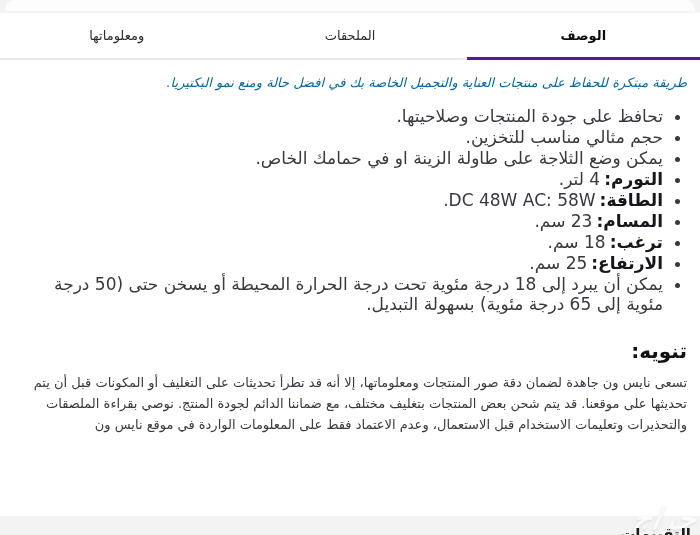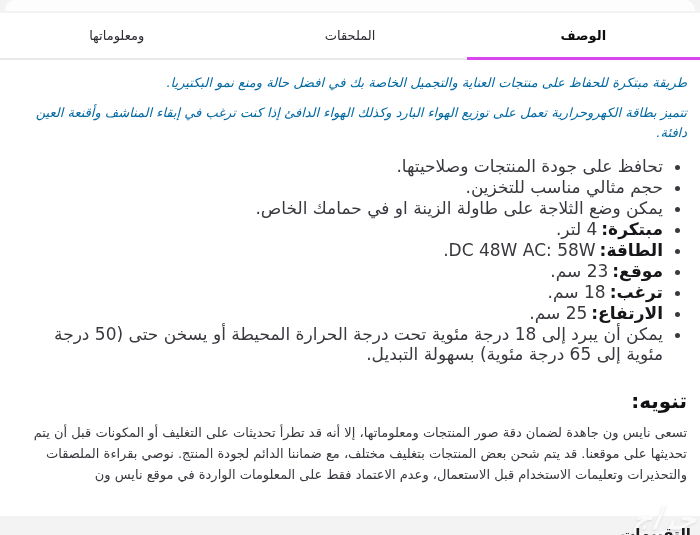--- a/index.html
+++ b/index.html
@@ -22,21 +22,21 @@
     background: #ffffff; overflow: hidden;
   }
   
   .tabs { display: flex; border-bottom: 2px solid #e9e9eb; }
   .tab {
     flex: 1; text-align: center; padding: 15px 0 14px;
     font-size: 13px; color: #2c2c33; cursor: pointer;
   }
   .tab.active {
     font-weight: bold; color: #0d0d10;
-    border-bottom: 3px solid #d946ef; margin-bottom: -2px;
+    border-bottom: 3px solid #4c1d95; margin-bottom: -2px;
   }
   
   .content { padding: 0 13px; }
   .title {
     margin-top: 17px;
     font-size: 17px; font-weight: bold; line-height: 26px;
     color: #121215; max-width: 370px; text-align: right;
   }
   .para {
     margin-top: 10px; font-size: 13px; line-height: 20px; color: #0369a1; font-style: italic;
@@ -80,40 +80,39 @@
 
   <div class="tabs">
     <div class="tab active">الوصف</div>
     <div class="tab">الملحقات</div>
     <div class="tab">ومعلوماتها</div>
   </div>
 
   <div class="content">
 
     <p class="para">طريقة مبتكرة للحفاظ على منتجات العناية والتجميل الخاصة بك في افضل حالة ومنع نمو البكتيريا.</p>
-    <p class="para">تتميز بطاقة الكهروحرارية تعمل على توزيع الهواء البارد وكذلك الهواء الدافئ إذا كنت ترغب في إبقاء المناشف وأقنعة العين دافئة.</p>
 
     <ul class="specs">
       <li>
         <span class="b-label"></span><span>تحافظ على جودة المنتجات وصلاحيتها.</span>
       </li>
       <li>
         <span class="b-label"></span><span>حجم مثالي مناسب للتخزين.</span>
       </li>
       <li>
         <span class="b-label"></span><span>يمكن وضع الثلاجة على طاولة الزينة او في حمامك الخاص.</span>
       </li>
       <li>
-        <span class="b-label">مبتكرة:</span><span>4 لتر.</span>
+        <span class="b-label">التورم:</span><span>4 لتر.</span>
       </li>
       <li>
         <span class="b-label">الطاقة:</span><span>DC 48W AC: 58W.</span>
       </li>
       <li>
-        <span class="b-label">موقع:</span><span>23 سم.</span>
+        <span class="b-label">المسام:</span><span>23 سم.</span>
       </li>
       <li>
         <span class="b-label">ترغب:</span><span>18 سم.</span>
       </li>
       <li>
         <span class="b-label">الارتفاع:</span><span>25 سم.</span>
       </li>
       <li>
         <span class="b-label"></span><span>يمكن أن يبرد إلى 18 درجة مئوية تحت درجة الحرارة المحيطة أو يسخن حتى (50 درجة مئوية إلى 65 درجة مئوية) بسهولة التبديل.</span>
       </li>

